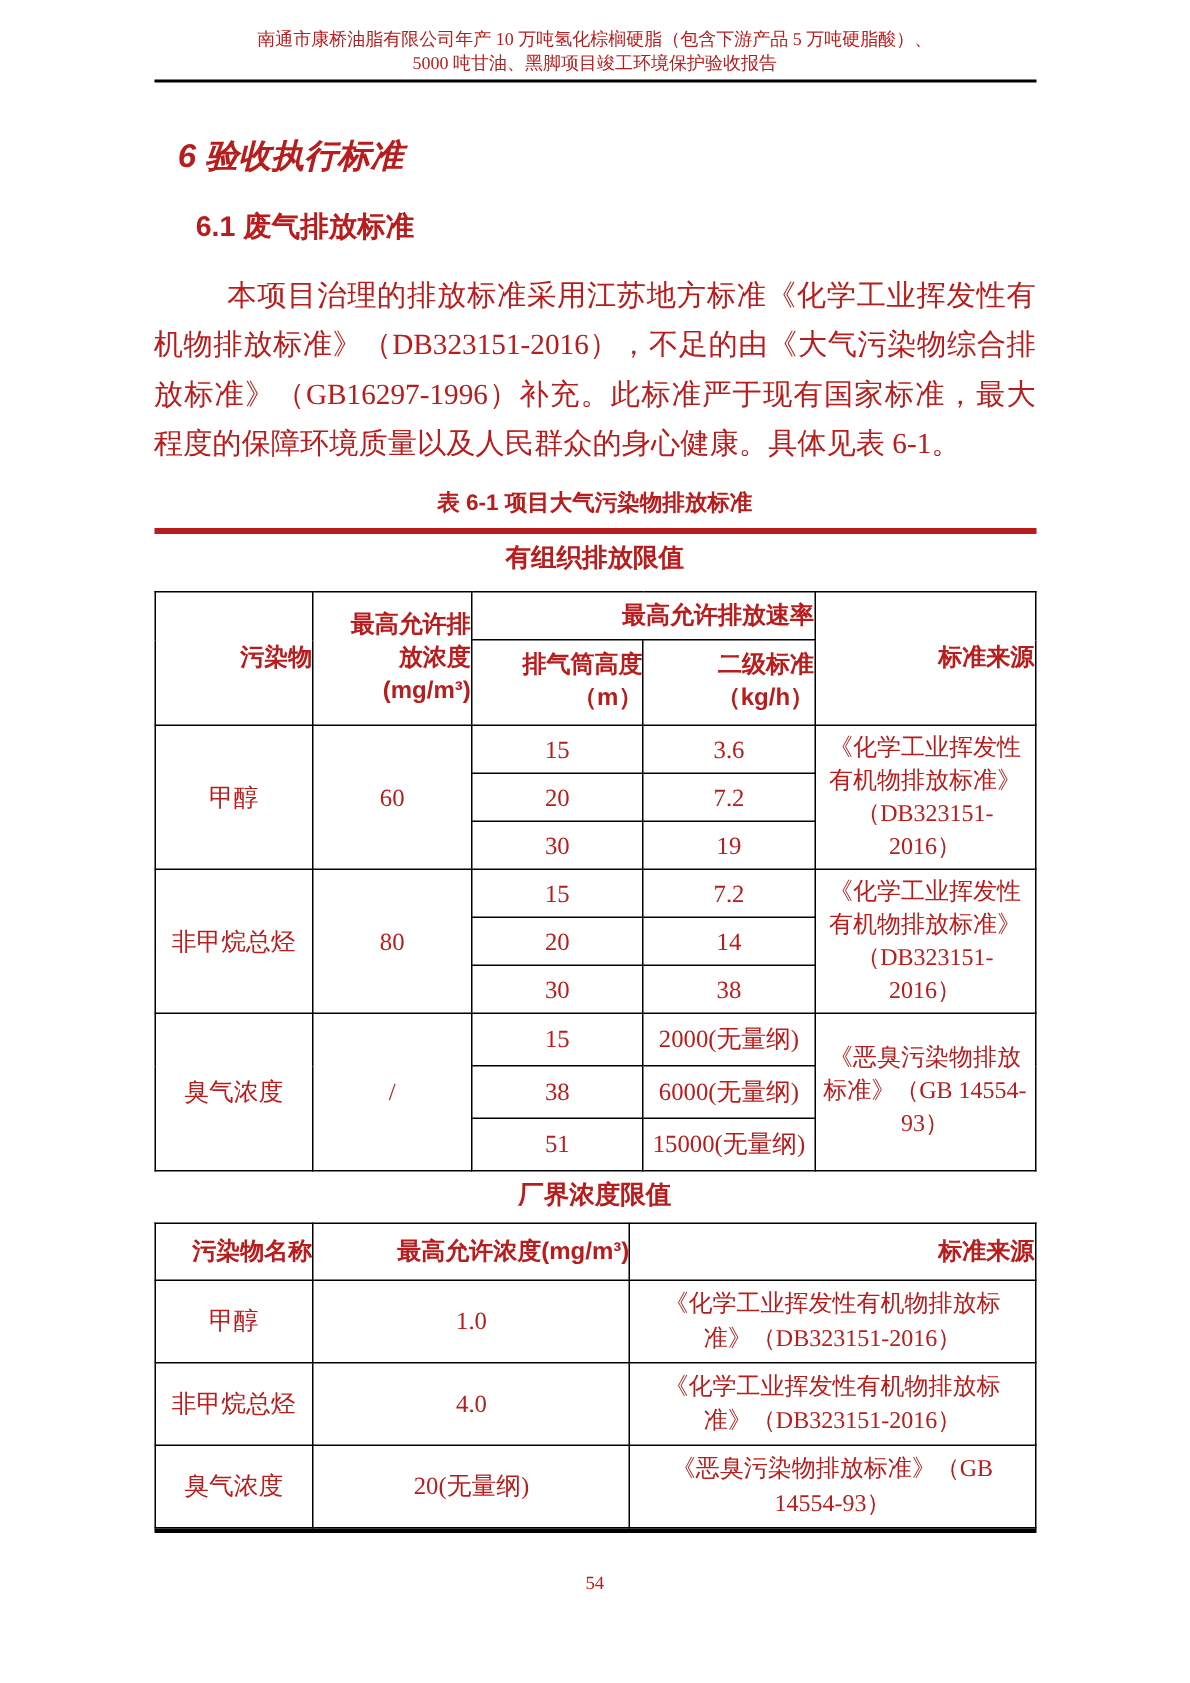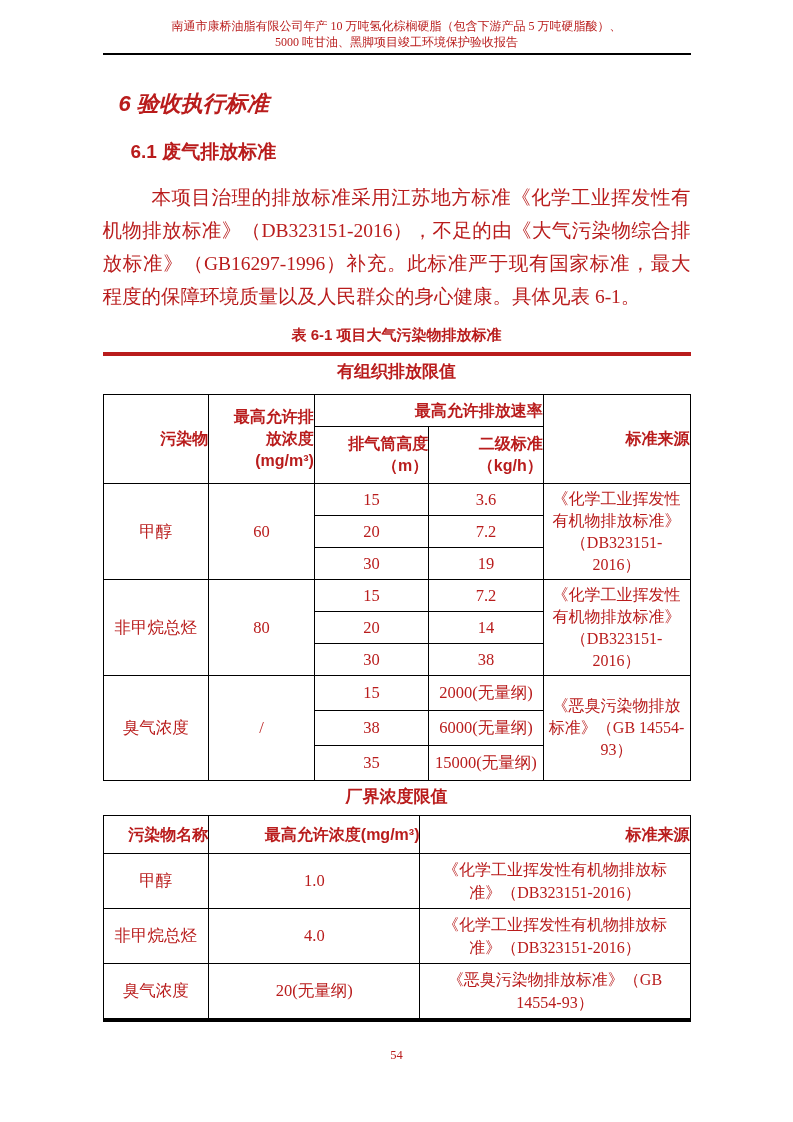--- a/index.html
+++ b/index.html
@@ -209,21 +209,21 @@
             <td rowspan="3">/</td>
             <td>15</td>
             <td>2000(无量纲)</td>
             <td rowspan="3" class="source-cell">《恶臭污染物排放标准》（GB 14554-93）</td>
           </tr>
           <tr class="sub-row-tall">
             <td>38</td>
             <td>6000(无量纲)</td>
           </tr>
           <tr class="sub-row-tall">
-            <td>35</td>
+            <td>51</td>
             <td>15000(无量纲)</td>
           </tr>
         </tbody>
       </table>
 
       <div class="section-title boundary">厂界浓度限值</div>
 
       <table>
         <colgroup>
           <col style="width:18%">

